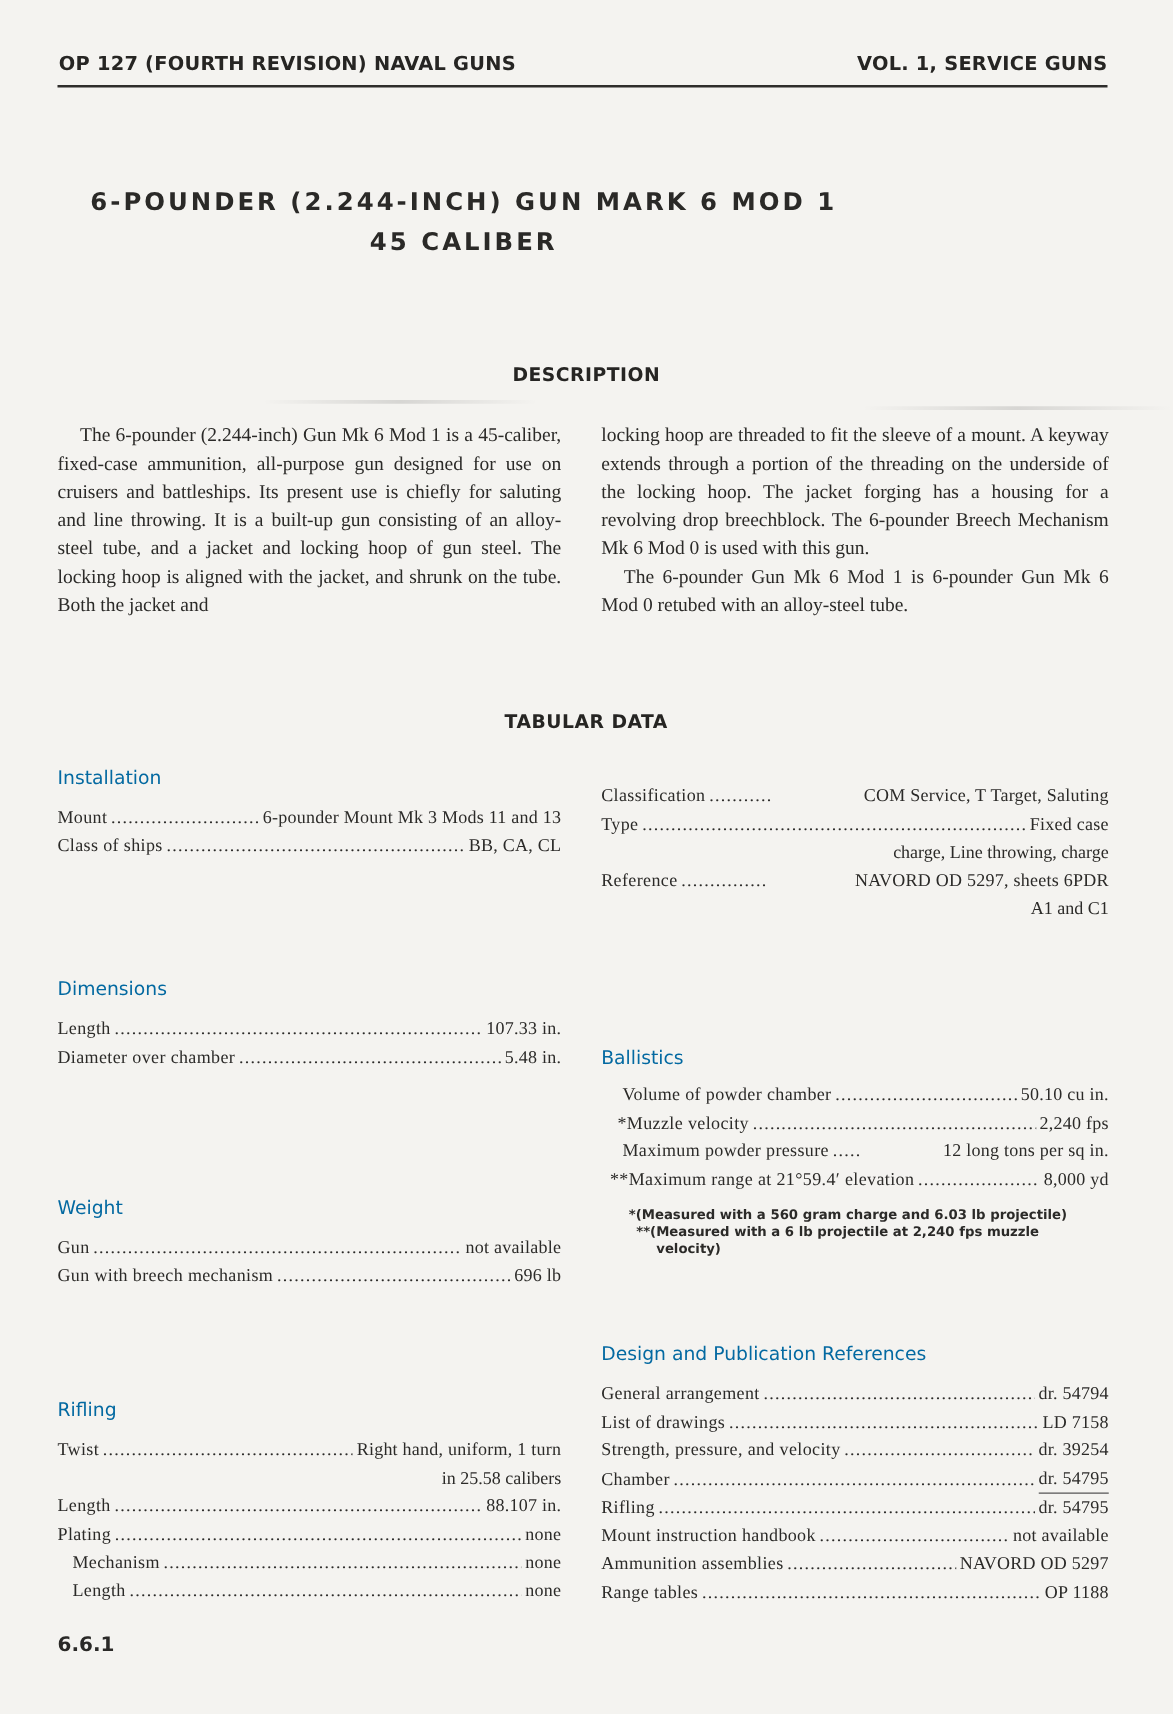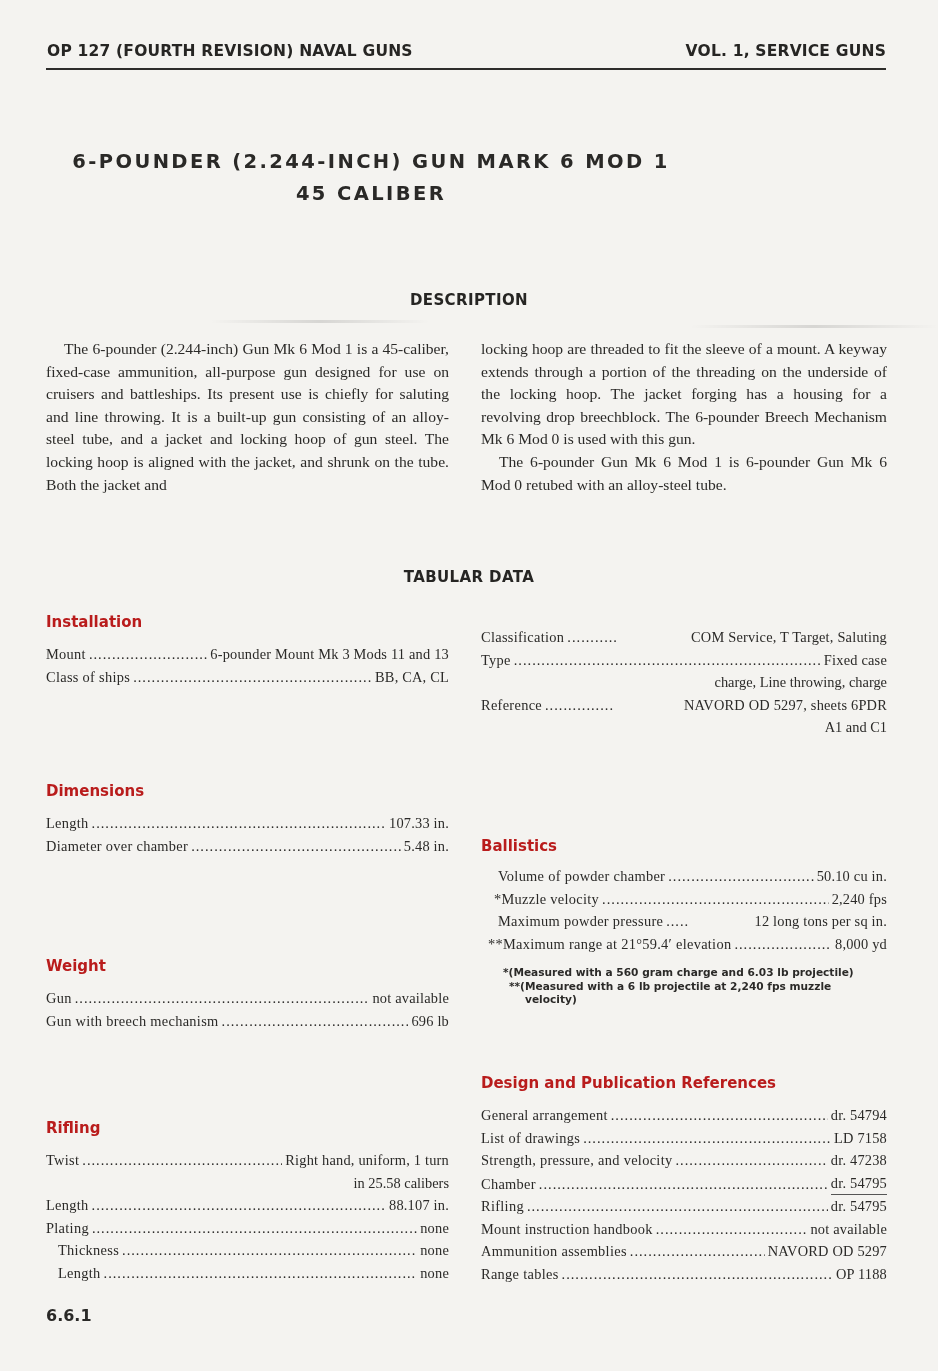--- a/index.html
+++ b/index.html
@@ -22,21 +22,21 @@
       left: 0; width: 938px; text-align: center; font-weight: bold;
       font-size: 15px; letter-spacing: 0.4px; color: #262523;
     }
     .smudge { height: 3px; background: linear-gradient(90deg, rgba(0,0,0,0), rgba(0,0,0,0.12), rgba(0,0,0,0)); }
     .para {
       font-size: 15.6px; line-height: 22.6px; text-align: justify;
       margin: 0; text-indent: 18px; color: #2b2a28;
     }
     .col-left { left: 46px; width: 403px; }
     .col-right { left: 481px; width: 406px; }
-    .sub-head { font-weight: bold; font-size: 15px; color: #b91c1c; }
+    .sub-head { font-weight: normal; font-size: 15px; color: #0369a1; }
     .rows { font-size: 14.4px; line-height: 22.5px; }
     .row { display: flex; align-items: flex-end; white-space: nowrap; }
     .row .lbl { flex: 0 0 auto; letter-spacing: 0.3px; }
     .row .dots {
       flex: 1 1 auto; overflow: hidden; margin: 0 3px; letter-spacing: 1px;
       color: #2b2a28;
     }
     .row .dots::before {
       content: "..........................................................................................................................................................";
     }
@@ -133,21 +133,21 @@
       <span class="lbl">Length</span>
       <span class="dots"></span>
       <span class="val">88.107 in.</span>
     </div>
     <div class="row">
       <span class="lbl">Plating</span>
       <span class="dots"></span>
       <span class="val">none</span>
     </div>
     <div class="row indent">
-      <span class="lbl">Thickness</span>
+      <span class="lbl">Mechanism</span>
       <span class="dots"></span>
       <span class="val">none</span>
     </div>
     <div class="row indent">
       <span class="lbl">Length</span>
       <span class="dots"></span>
       <span class="val">none</span>
     </div>
   </div>
 </div>
@@ -212,21 +212,21 @@
       <span class="val">dr. 54794</span>
     </div>
     <div class="row">
       <span class="lbl">List of drawings</span>
       <span class="dots"></span>
       <span class="val">LD 7158</span>
     </div>
     <div class="row">
       <span class="lbl">Strength, pressure, and velocity</span>
       <span class="dots"></span>
-      <span class="val">dr. 47238</span>
+      <span class="val">dr. 39254</span>
     </div>
     <div class="row">
       <span class="lbl">Chamber</span>
       <span class="dots"></span>
       <span class="val underline-val">dr. 54795</span>
     </div>
     <div class="row">
       <span class="lbl">Rifling</span>
       <span class="dots"></span>
       <span class="val">dr. 54795</span>

